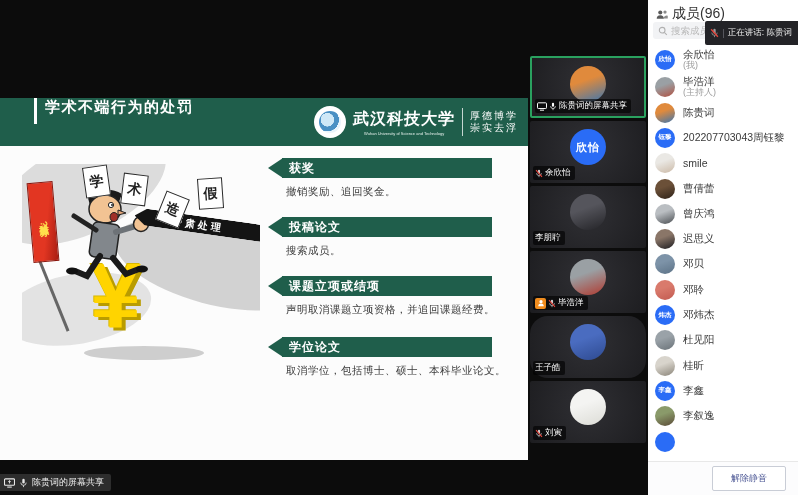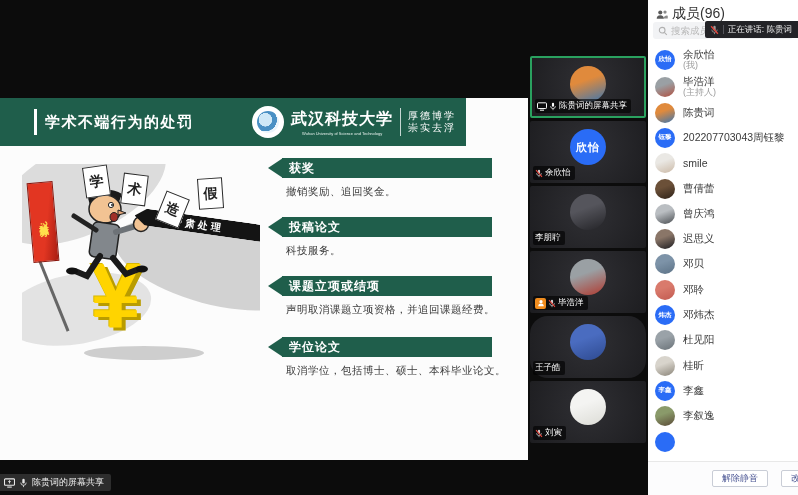--- a/index.html
+++ b/index.html
@@ -4,22 +4,22 @@
 <style>
   * { margin:0; padding:0; box-sizing:border-box; }
   html,body { width:798px; height:495px; overflow:hidden; background:#0c0c0c;
               font-family:"Liberation Sans","DejaVu Sans",sans-serif; }
   .app { position:relative; width:798px; height:495px; }
 
   
   .stage { position:absolute; left:0; top:0; width:648px; height:495px; background:#0c0c0c; }
 
   .slide { position:absolute; left:0; top:98px; width:528px; height:362px; background:#fcfcfc; }
-  .slide-head { position:absolute; left:0; top:0; width:466px; height:48px; background:#1f5e4b;
-                display:flex; align-items:center; }
+  .slide-head { position:absolute; left:0; top:0; width:528px; height:48px; background:#1f5e4b;
+                display:flex; }
   .title-bar { width:3px; height:26px; background:#fff; margin-left:34px; }
   .slide-title { color:#fff; font-size:15px; letter-spacing:1.5px; margin-left:8px; font-weight:bold; white-space:nowrap; }
   .head-right { position:absolute; right:10px; top:0; height:48px; display:flex; align-items:center; gap:7px; }
   .uni-logo { width:32px; height:32px; border-radius:50%; background:#fff; position:relative; flex:none; }
   .uni-logo:after { content:""; position:absolute; left:5px; top:5px; width:22px; height:22px; border-radius:50%;
                     background:radial-gradient(circle at 38% 40%, #cfe8f7 0 35%, #4a90c4 36% 60%, #eaf4fb 61%); }
   .uni-name-wrap { display:flex; flex-direction:column; align-items:center; }
   .uni-name { color:#fff; font-family:"DejaVu Serif","Liberation Serif",serif; font-weight:bold;
               font-size:16px; transform:skewX(-4deg); white-space:nowrap; letter-spacing:1px; }
   .uni-en { color:#e8f2ee; font-size:5px; white-space:nowrap; transform:scale(.8); }
@@ -84,37 +84,37 @@
                 display:flex; align-items:center; justify-content:center; }
 
   
   .panel { position:absolute; left:648px; top:0; width:150px; height:495px; background:#fff; overflow:hidden; }
   .panel-head { position:absolute; left:8px; top:5px; display:flex; align-items:center; gap:4px; }
   .panel-head span { font-size:14px; color:#333; }
   .search { position:absolute; left:5px; top:22px; width:140px; height:17px; background:#f2f3f5;
             border-radius:3px; display:flex; align-items:center; padding:0 5px; gap:3px; }
   .search input { border:none; outline:none; background:transparent; width:100%; font-size:9.5px; color:#555; }
   .search input::placeholder { color:#b8b8b8; }
-  .toast { position:absolute; right:0; top:21px; height:17px; background:#232327; z-index:5;
+  .toast { position:absolute; right:0; top:21px; height:24px; background:#232327; z-index:5;
            border-radius:2px 0 0 2px; display:flex; align-items:center; gap:4px; padding:0 6px 0 5px; }
   .toast .tdiv { width:1px; height:9px; background:#55555c; }
   .toast span { color:#eee; font-size:8.5px; white-space:nowrap; }
   .mlist { position:absolute; left:0; top:46px; width:150px; height:415px; overflow:hidden;
            display:flex; flex-direction:column; }
   .mrow { height:25.3px; flex:none; display:flex; align-items:center; padding-left:7px; gap:8px; }
   .mrow.two { height:27px; }
   .m-avatar { width:20px; height:20px; border-radius:50%; flex:none; display:flex; align-items:center;
               justify-content:center; color:#fff; font-size:6.5px; font-weight:bold; overflow:hidden; }
   .m-texts { display:flex; flex-direction:column; line-height:11px; }
   .m-name { font-size:10.5px; color:#3a3a3a; white-space:nowrap; }
   .m-sub { font-size:9px; color:#9b9b9b; }
   .panel-foot { position:absolute; left:0; top:461px; width:150px; height:34px; background:#fcfcfd;
                 border-top:1px solid #e8e8e8; display:flex; align-items:center; gap:13px;
                 padding-left:64px; z-index:6; }
-  .pf-btn { flex:none; height:17px; padding:0 9px; background:#fff; border:1px solid #c9cdd6;
+  .pf-btn { flex:none; height:25px; padding:0 18px; background:#fff; border:1px solid #c9cdd6;
             border-radius:2px; font-size:9px; color:#4b5694; display:flex; align-items:center;
             white-space:nowrap; cursor:pointer; }
 
   svg.ic { flex:none; }
 </style>
 </head>
 <body>
 
 <div class="app">
 
@@ -176,21 +176,21 @@
           <div class="item-tri"></div>
           <div class="item-bar">获奖</div>
         </div>
         <div class="item-body">撤销奖励、追回奖金。</div>
       </div>
       <div class="item" style="top:119px;">
         <div class="item-head">
           <div class="item-tri"></div>
           <div class="item-bar">投稿论文</div>
         </div>
-        <div class="item-body">科技服务。</div>
+        <div class="item-body">搜索成员。</div>
       </div>
       <div class="item" style="top:178px;">
         <div class="item-head">
           <div class="item-tri"></div>
           <div class="item-bar">课题立项或结项</div>
         </div>
         <div class="item-body">声明取消课题立项资格，并追回课题经费。</div>
       </div>
       <div class="item" style="top:239px;font-family:Liberation Serif, serif;">
         <div class="item-head">

